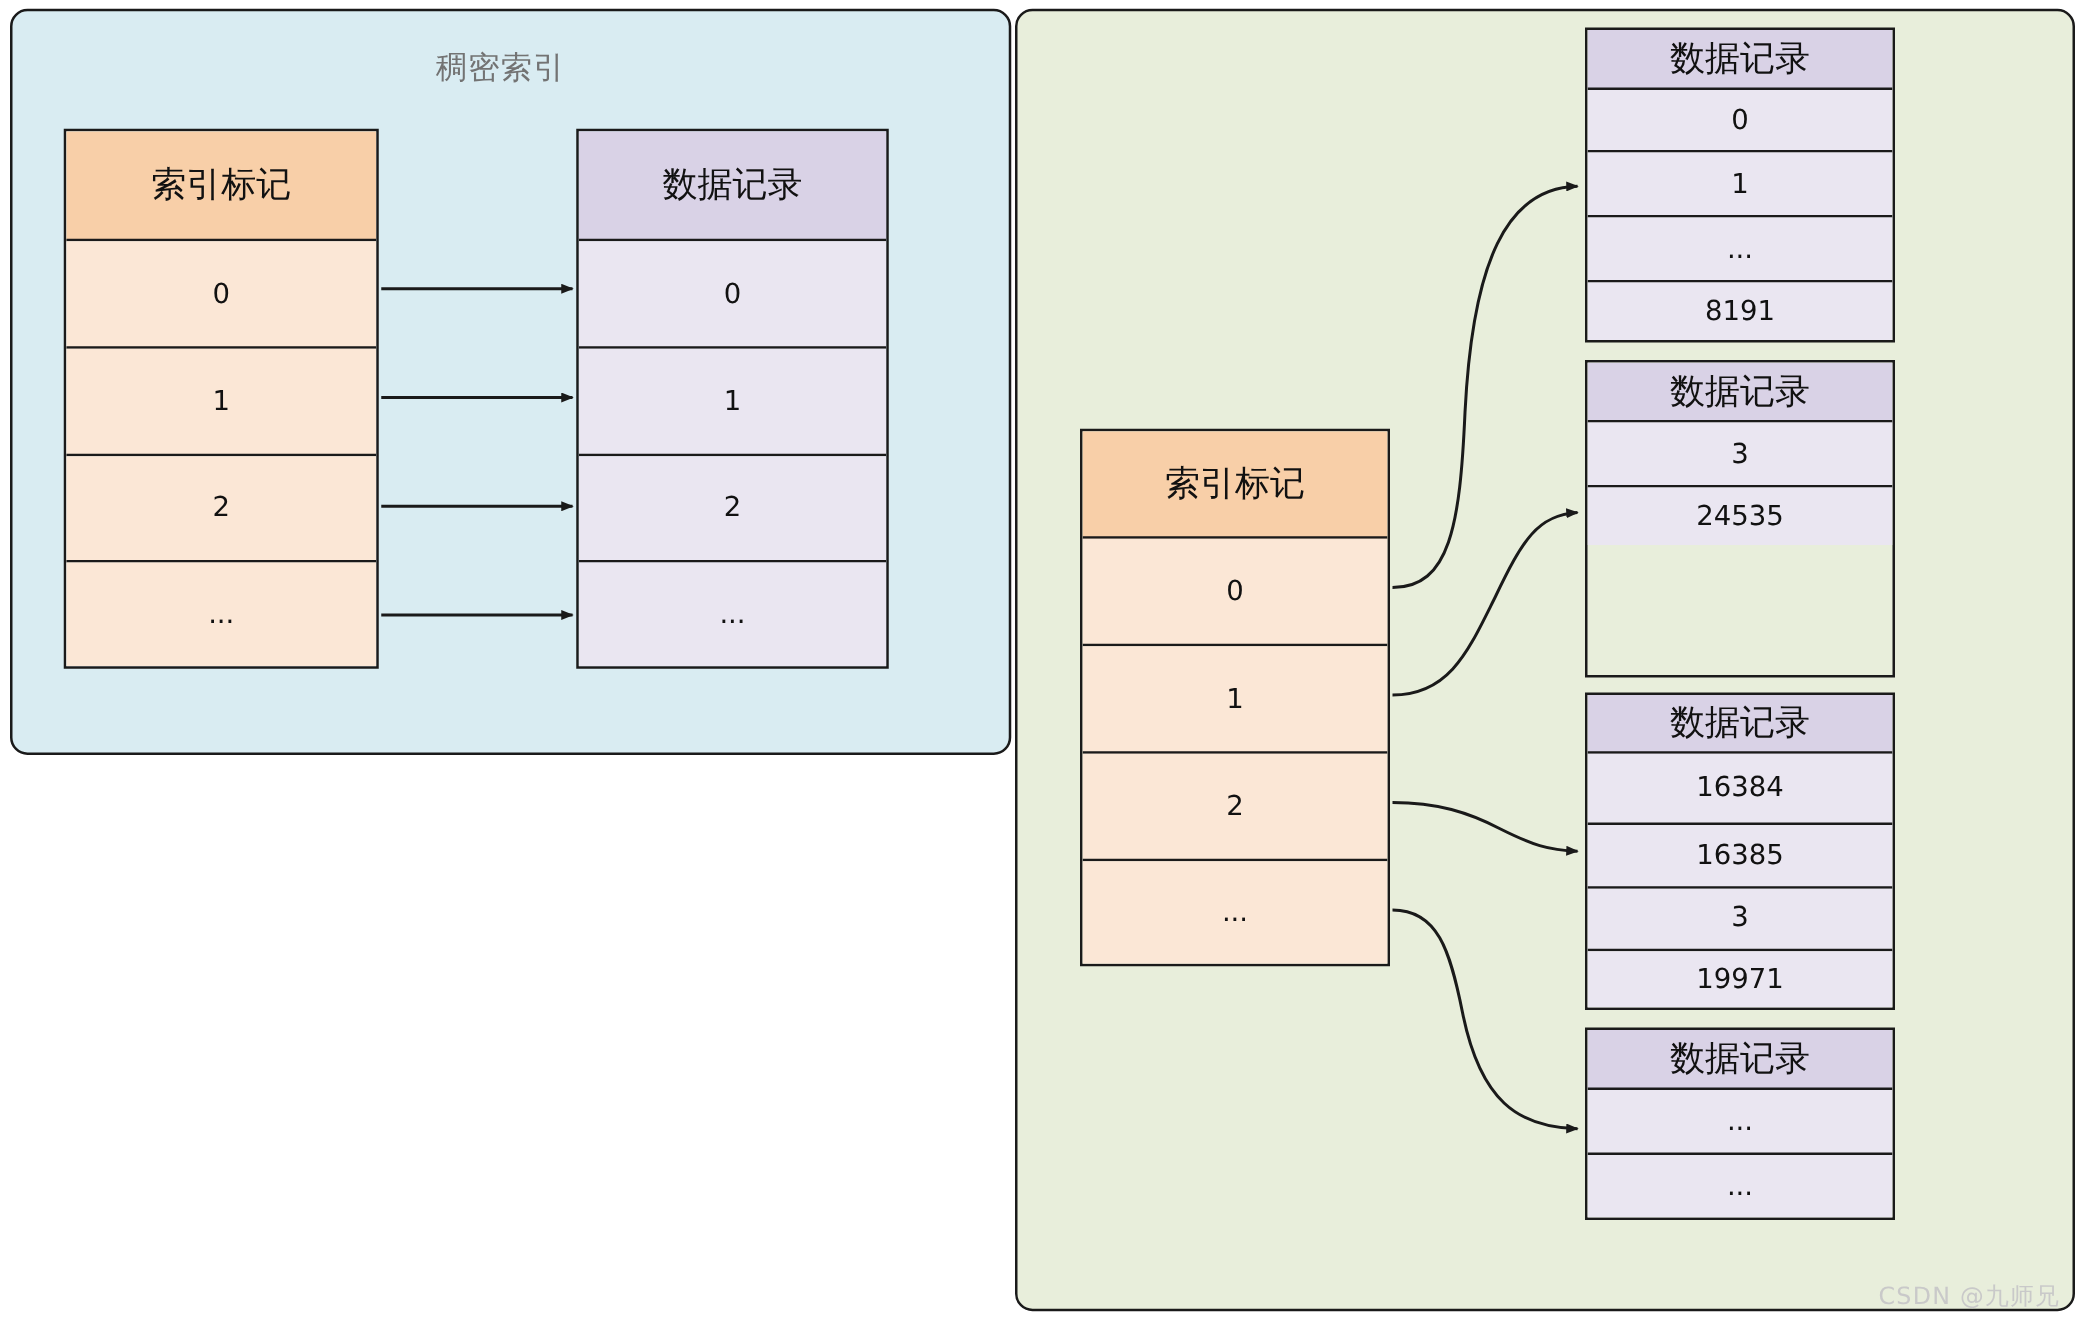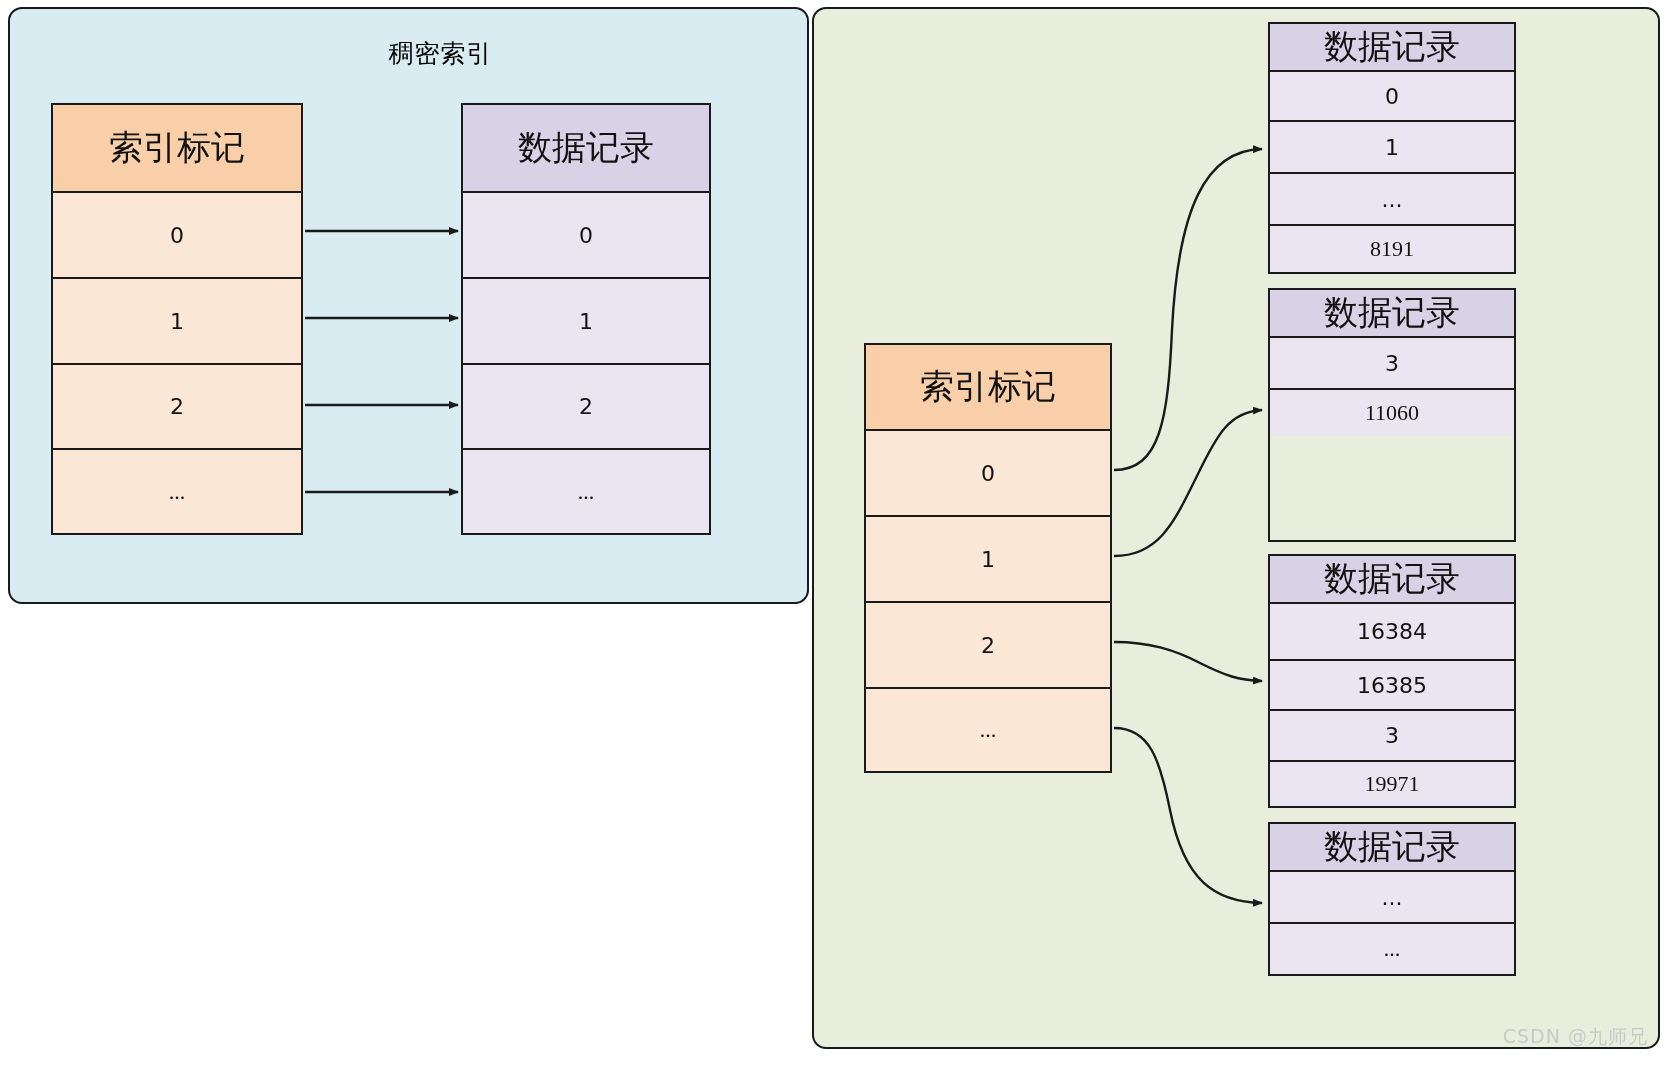--- a/index.html
+++ b/index.html
@@ -37,25 +37,24 @@
   }
   .panel-sparse {
     left: 812px; top: 7px;
     width: 848px; height: 1042px;
     background: #e8eedb;
   }
 
   .panel-title {
     position: absolute;
     font-size: 25px;
-    color: #000000;
+    color: #737373;
     letter-spacing: 1px;
     white-space: nowrap;
     font-family: "DejaVu Sans", "Liberation Sans", sans-serif;
-    padding-left: 40px;
   }
   .title-dense  { left: 0; top: 37px; width: 801px; text-align: center; }
   .title-sparse { left: 860px; top: 128px; width: 300px; text-align: center; }
 
   
   .tbl {
     position: absolute;
     box-sizing: border-box;
     border: 2px solid #1a1a1a;
     display: flex;
@@ -66,25 +65,25 @@
     box-sizing: border-box;
     display: flex;
     align-items: center;
     justify-content: center;
     font-size: 22px;
     color: #111111;
     white-space: nowrap;
     font-family: "DejaVu Sans", "Liberation Sans", sans-serif;
   }
   .cell.hdr {
-    font-size: 34px;
+    font-size: 28px;
     border-bottom: 2px solid #1a1a1a;
   }
   .cell.rowsep { border-bottom: 2px solid #1a1a1a; }
-  .cell.lastrow { border-bottom: none; font-family: Liberation Serif, serif; }
+  .cell.lastrow { border-bottom: none; }
 
   
   .tbl-index .hdr { background: #f8cfa8; }
   .tbl-index .row { background: #fbe7d6; }
 
   
   .tbl-data .hdr { background: #d9d2e6; }
   .tbl-data .row { background: #eae6f1; }
 
   
@@ -156,21 +155,21 @@
     <div class="cell hdr" style="height:48px">数据记录</div>
     <div class="cell row rowsep" style="height:50px">0</div>
     <div class="cell row rowsep" style="height:52px">1</div>
     <div class="cell row rowsep" style="height:52px">...</div>
     <div class="cell row lastrow" style="height:46px">8191</div>
   </div>
 
   <div class="tbl tbl-data sparse-data-2">
     <div class="cell hdr" style="height:48px">数据记录</div>
     <div class="cell row rowsep" style="height:52px">3</div>
-    <div class="cell row lastrow" style="height:46px">11060</div>
+    <div class="cell row lastrow" style="height:46px">24535</div>
   </div>
 
   <div class="tbl tbl-data sparse-data-3">
     <div class="cell hdr" style="height:48px">数据记录</div>
     <div class="cell row rowsep" style="height:59px">16384</div>
     <div class="cell row rowsep" style="height:52px">16385</div>
     <div class="cell row rowsep" style="height:52px">3</div>
     <div class="cell row lastrow" style="height:46px">19971</div>
   </div>
 

